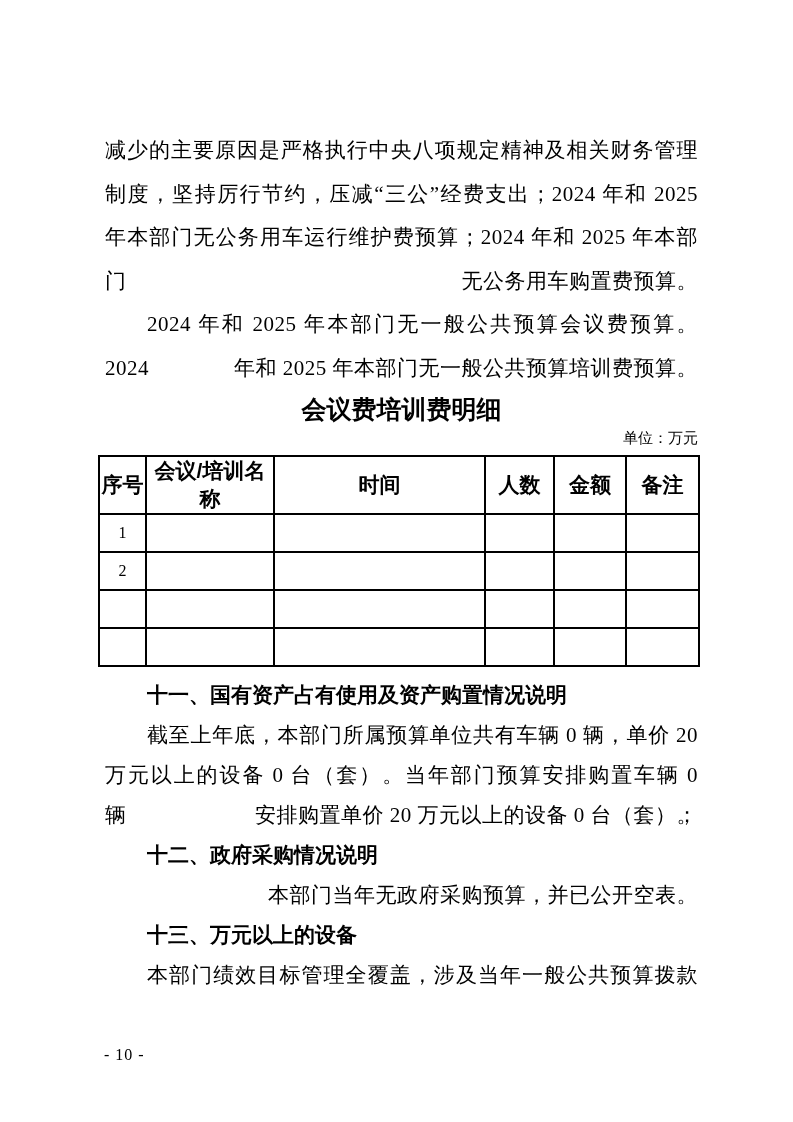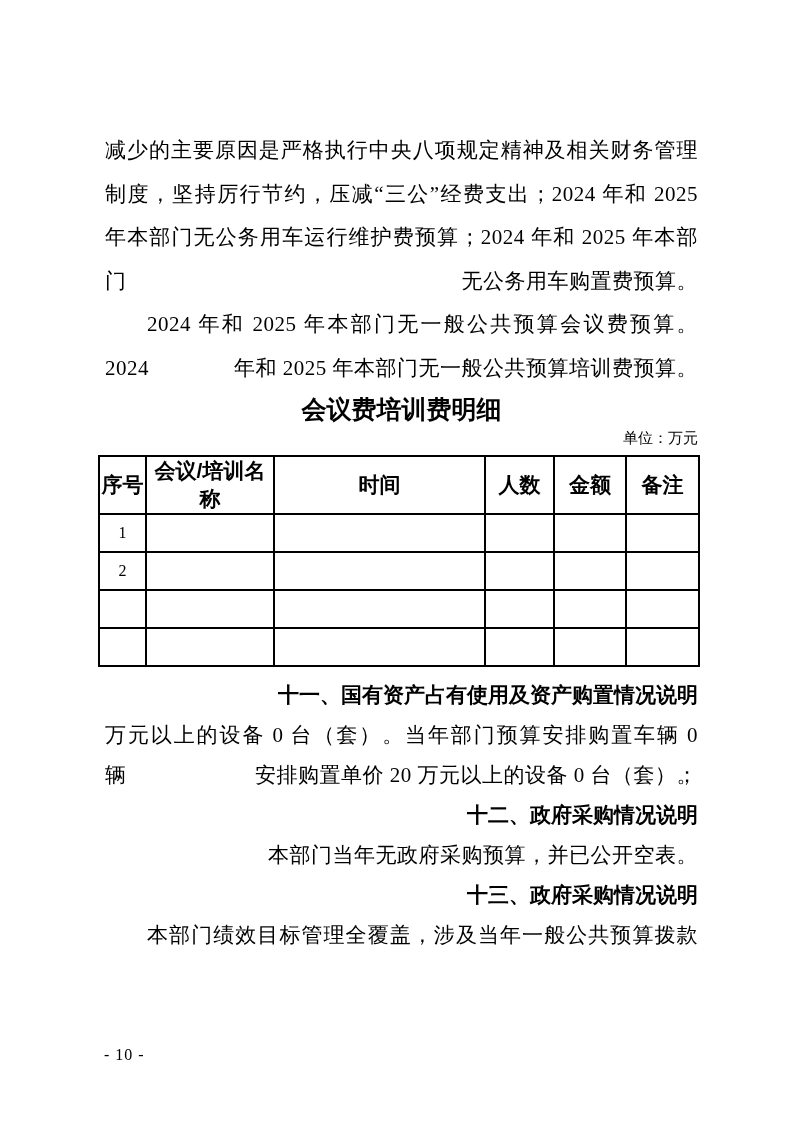--- a/index.html
+++ b/index.html
@@ -79,21 +79,21 @@
     height: 40px;
     letter-spacing: 0.5px;
   }
   .heading {
     font-family: "Liberation Sans", "DejaVu Sans", sans-serif;
     font-weight: bold;
     font-size: 21px;
     line-height: 40px;
     height: 40px;
     text-indent: 42px;
-    text-align: right;
+    text-align: left;
   }
 
   .page-number {
     position: absolute;
     left: 104px;
     top: 1038px;
     font-size: 16px;
     letter-spacing: 1px;
     margin-top: 8px;
   }
@@ -171,27 +171,28 @@
         <td></td>
         <td></td>
       </tr>
     </tbody>
   </table>
 
   <div class="sections">
 
     <div class="heading">十一、国有资产占有使用及资产购置情况说明</div>
     <div>
+      <div class="sline jl ind">截至上年底，本部门所属预算单位共有车辆 0 辆，单价 20</div>
       <div class="sline jl">万元以上的设备 0 台（套）。当年部门预算安排购置车辆 0 辆；</div>
       <div class="sline ll">安排购置单价 20 万元以上的设备 0 台（套）。</div>
     </div>
 
     <div class="heading">十二、政府采购情况说明</div>
     <div class="sline ll ind">本部门当年无政府采购预算，并已公开空表。</div>
 
-    <div class="heading">十三、政府采购情况说明</div>
+    <div class="heading">十三、万元以上的设备</div>
     <div class="sline jl ind">本部门绩效目标管理全覆盖，涉及当年一般公共预算拨款</div>
 
   </div>
 
 </div>
 
 <div class="page-number">- 10 -</div>
 
 </body></html>

